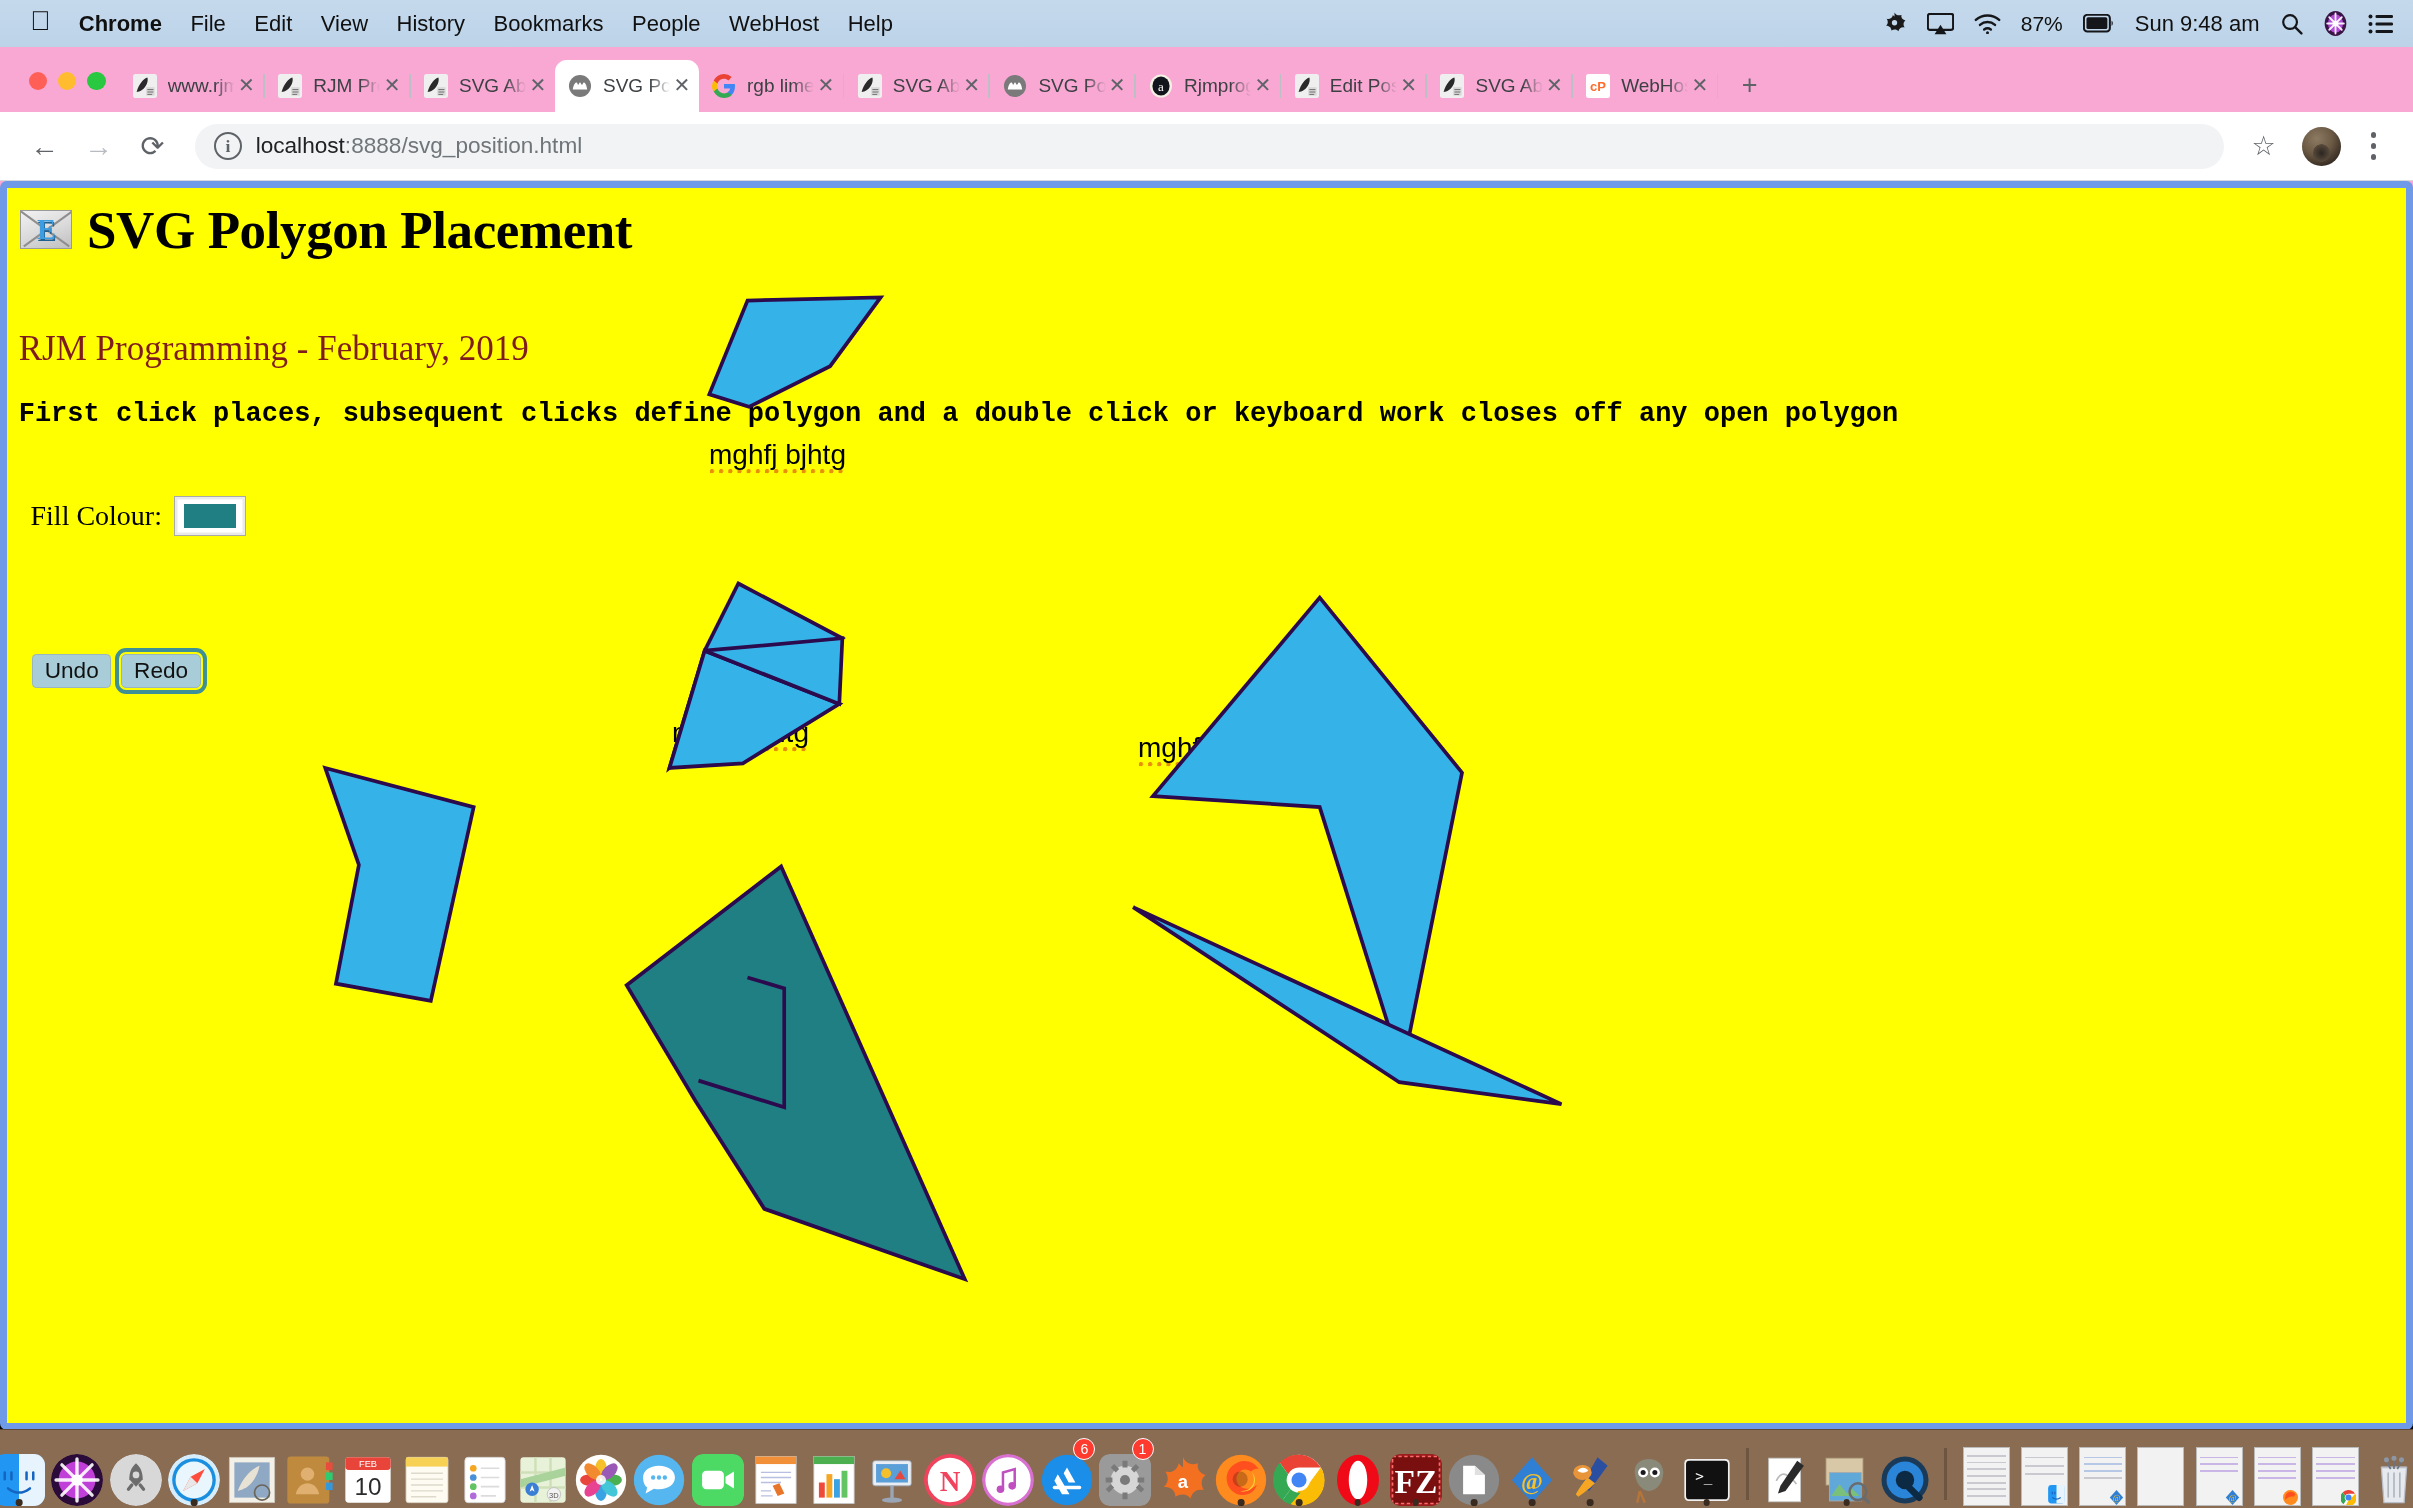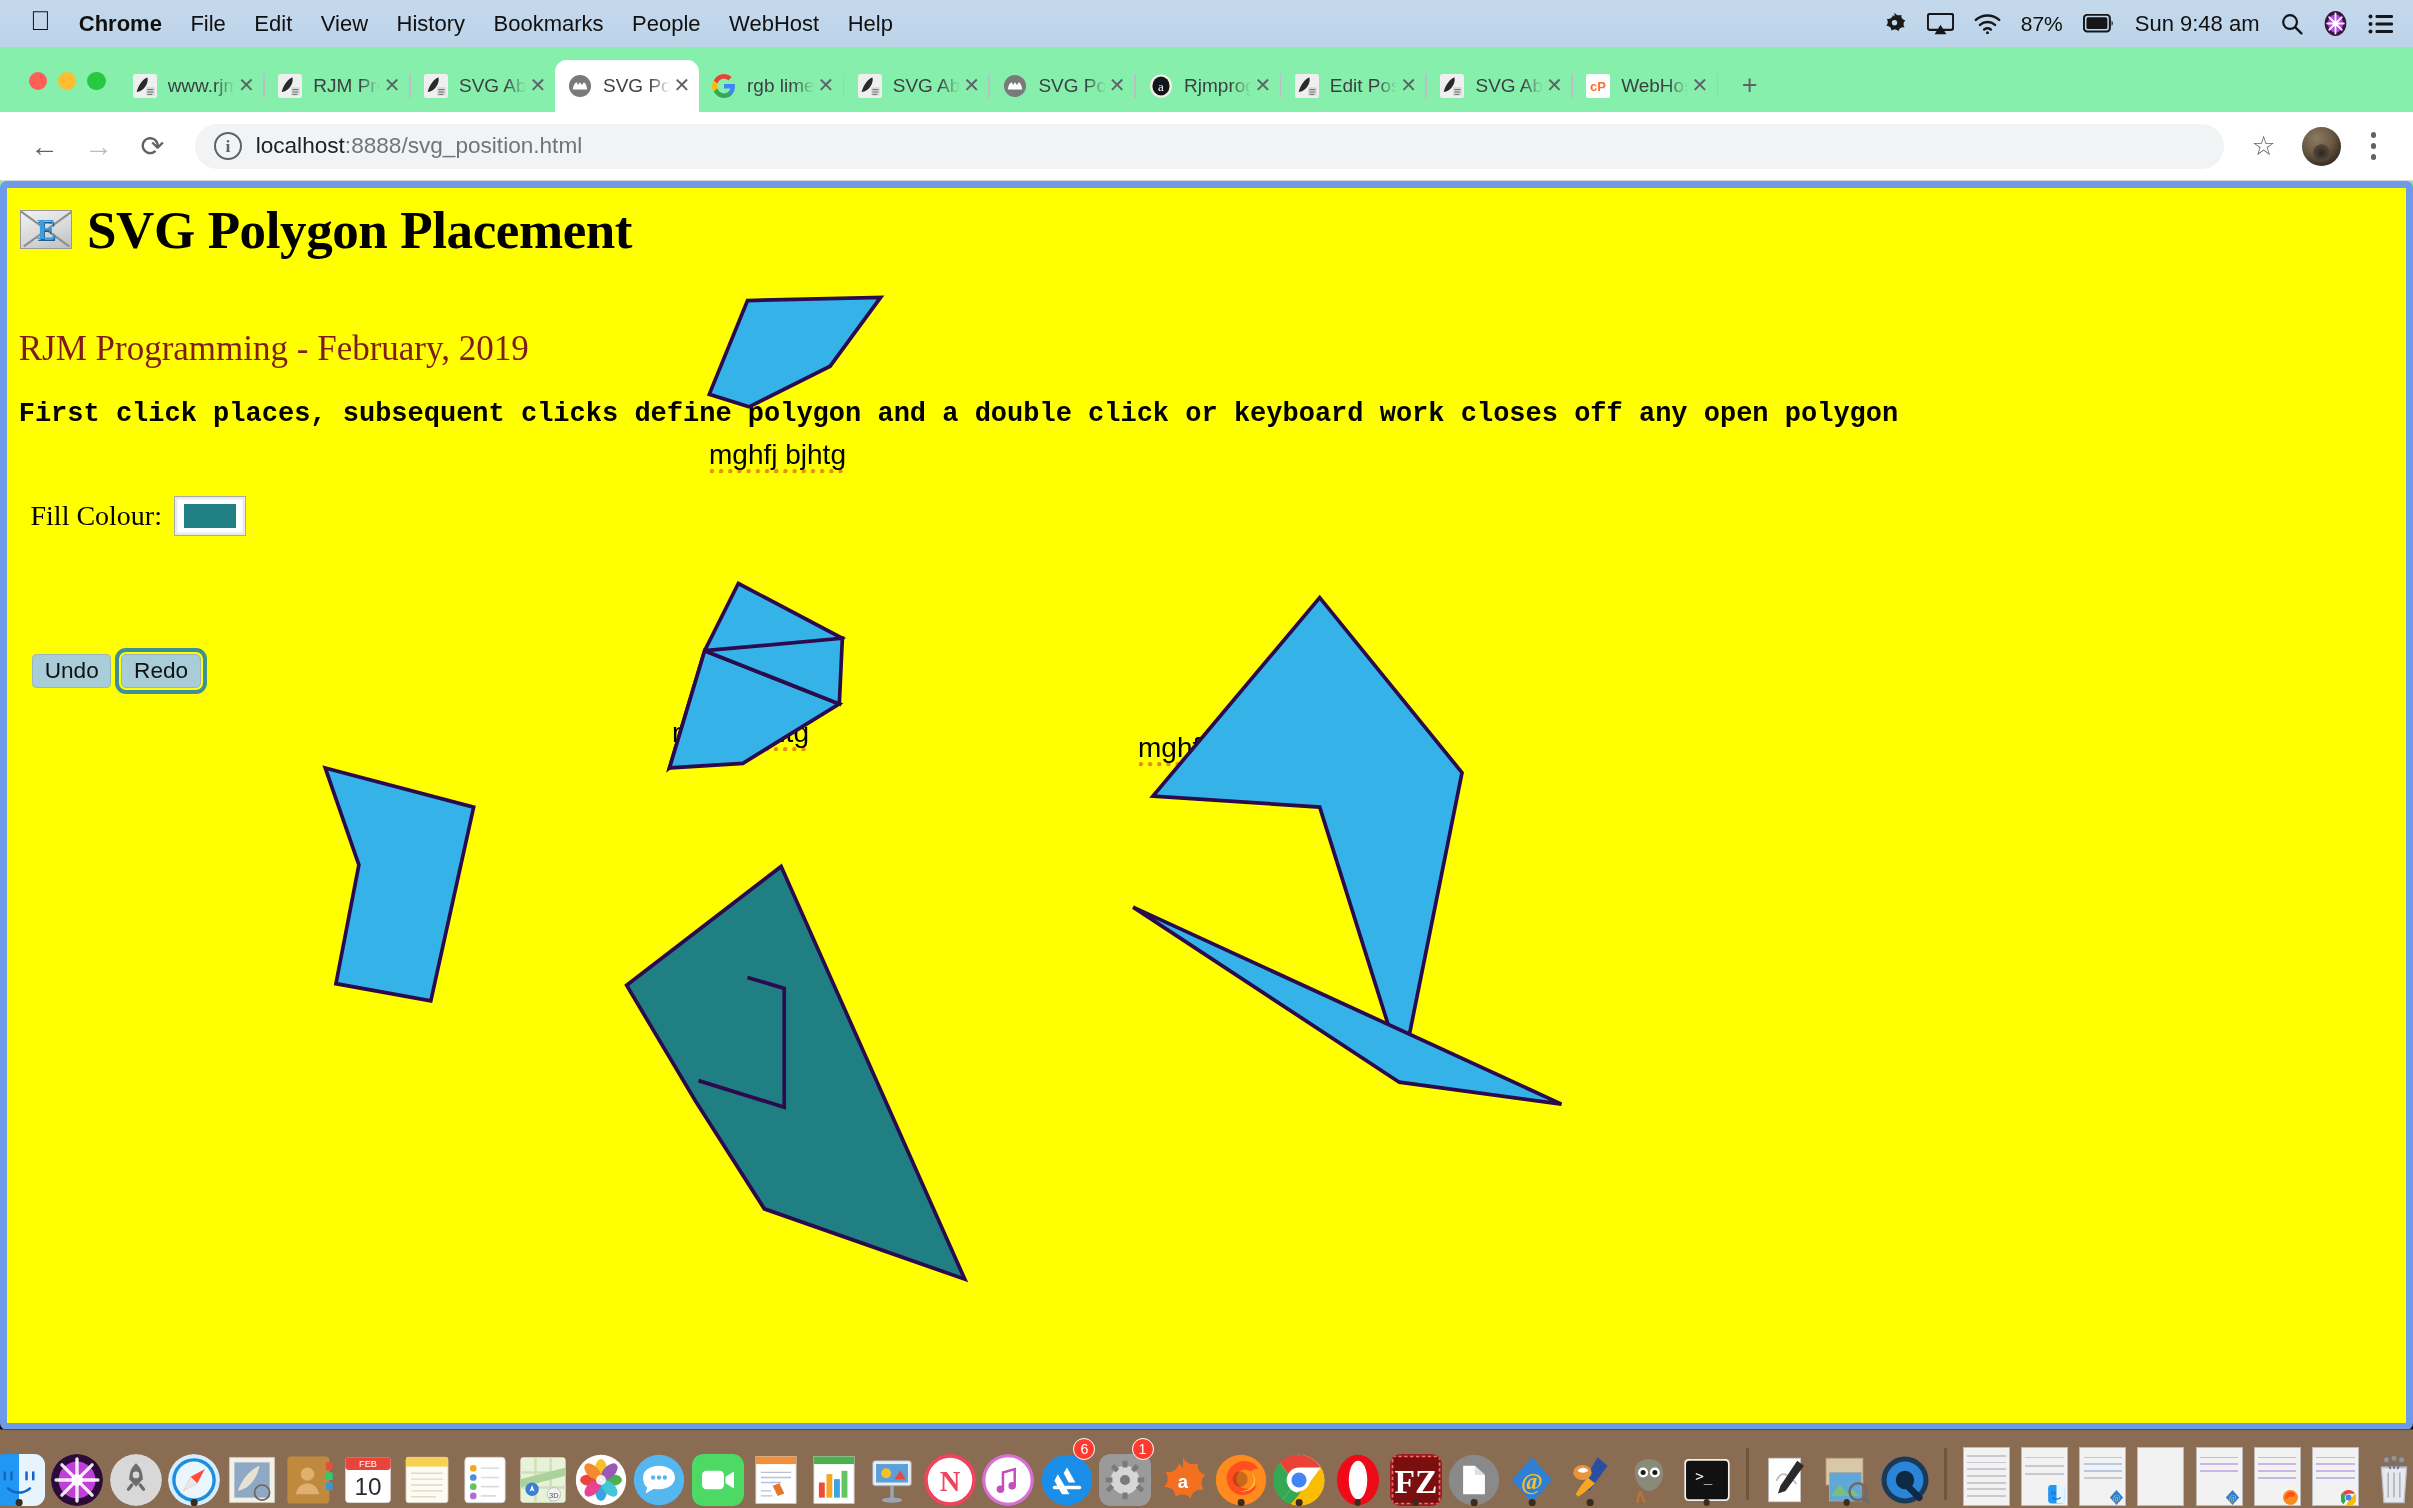--- a/index.html
+++ b/index.html
@@ -26,21 +26,21 @@
     position: absolute; right: 20px; top: 0; height: 47px;
     display: flex; align-items: center; gap: 20px;
   }
   .mb-icon { display: inline-flex; align-items: center; justify-content: center; }
   .clocktxt { font-size: 22px; white-space: nowrap; }
   .battpct { font-size: 21px; }
 
   
   .chrome {
     position: absolute; left: 0; top: 47px; width: 2413px; height: 158px;
-    background: #86efac;
+    background: #f9a8d4;
   }
   .tabstrip {
     position: absolute; left: 0; top: 0; width: 2413px; height: 65px;
     display: flex; align-items: flex-end; padding-left: 17px;
   }
   .winbtns { display:flex; align-items:center; gap:11px; padding: 0 13.4px 22px 11.7px; }
   .wb { width: 18.4px; height: 18.4px; border-radius: 50%; }
   .wb.r { background:#ff5f57; } .wb.y { background:#febc2e; } .wb.g { background:#28c840; }
 
   .tab {

